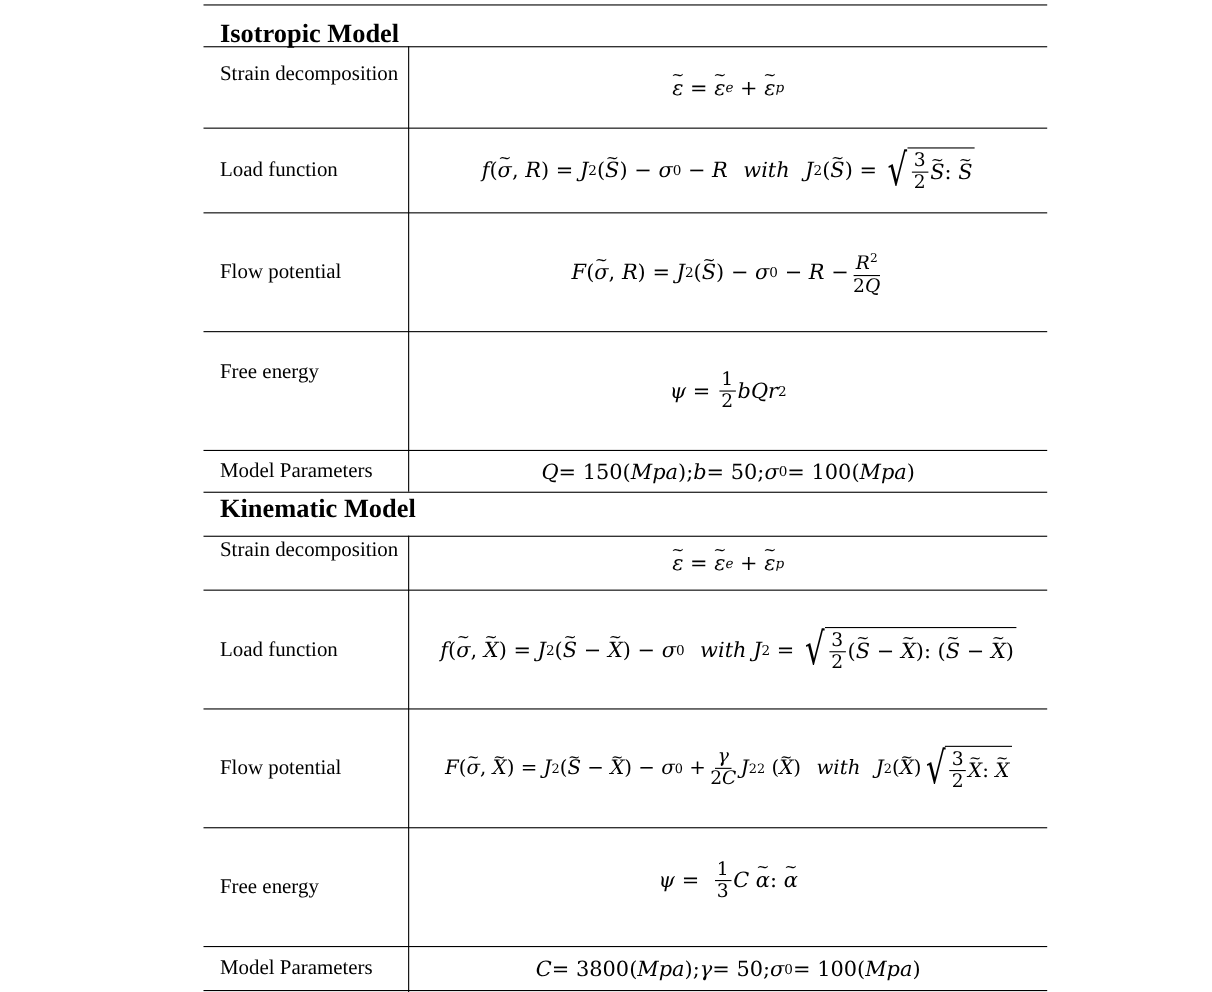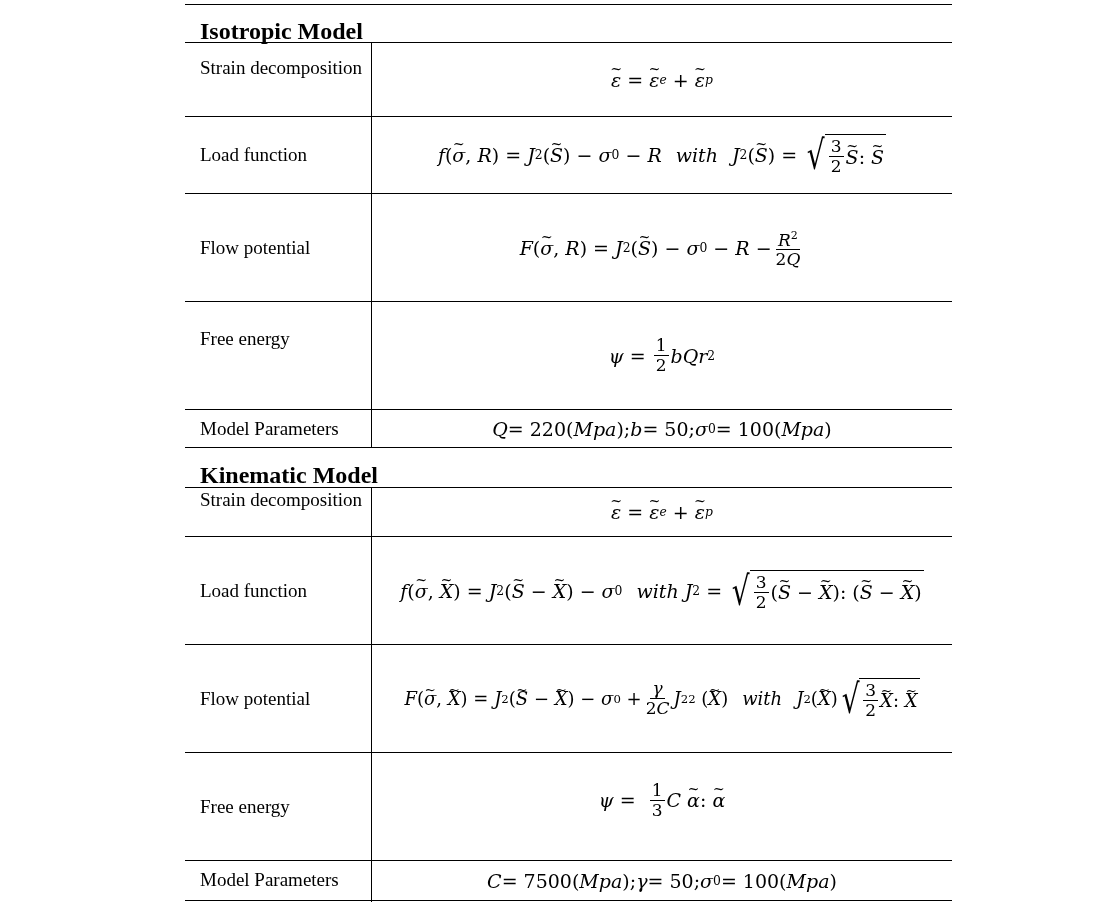--- a/index.html
+++ b/index.html
@@ -78,34 +78,34 @@
   <span class="math"><i>ψ</i>&nbsp;=&nbsp;<span class="frac">
         <span class="num">1</span>
         <span class="den">2</span>
       </span><i>bQr</i><sup>2</sup></span>
 </div>
 
 <div class="label" style="top:417px">Model Parameters</div>
 <div class="cell" style="top:410px;height:37px">
   <span class="math">
       <i>Q</i>
-      <span> = 220(</span>
+      <span> = 150(</span>
       <i>Mpa</i>
       <span>); </span>
       <i>b</i>
       <span> = 50; </span>
       <i>σ</i>
       <sub>0</sub>
       <span> = 100(</span>
       <i>Mpa</i>
       <span>)</span>
     </span>
 </div>
 
-<div class="section-title" style="top:464px">Kinematic Model</div>
+<div class="section-title" style="top:452px">Kinematic Model</div>
 
 <div class="label" style="top:488px">Strain decomposition</div>
 <div class="cell" style="top:488px;height:48px">
   <span class="math"><i class="tl">ε</i>&nbsp;=&nbsp;<i class="tl">ε</i><sup><i>e</i></sup>&nbsp;+&nbsp;<i class="tl">ε</i><sup><i>p</i></sup></span>
 </div>
 
 <div class="label" style="top:579px">Load function</div>
 <div class="cell" style="top:537px;height:107px">
   <span class="math"><i>f</i>(<i class="tl">σ</i>,&nbsp;<i class="tl">X</i>)&nbsp;=&nbsp;<i>J</i><sub>2</sub>(<i class="tl">S</i>&nbsp;−&nbsp;<i class="tl">X</i>)&nbsp;−&nbsp;<i>σ</i><sub>0</sub><span class="gap"></span><i>with</i>&nbsp;<i>J</i><sub>2</sub>&nbsp;=&nbsp;
     <span class="sqrt">
@@ -139,21 +139,21 @@
   <span class="math"><i>ψ</i>&nbsp;=&nbsp;&nbsp;<span class="frac">
         <span class="num">1</span>
         <span class="den">3</span>
       </span><i>C</i>&nbsp;<i class="tl">α</i>:&nbsp;<i class="tl">α</i></span>
 </div>
 
 <div class="label" style="top:868px">Model Parameters</div>
 <div class="cell" style="top:861px;height:39px">
   <span class="math">
       <i>C</i>
-      <span> = 7500(</span>
+      <span> = 3800(</span>
       <i>Mpa</i>
       <span>); </span>
       <i>γ</i>
       <span> = 50; </span>
       <i>σ</i>
       <sub>0</sub>
       <span> = 100(</span>
       <i>Mpa</i>
       <span>)</span>
     </span>

